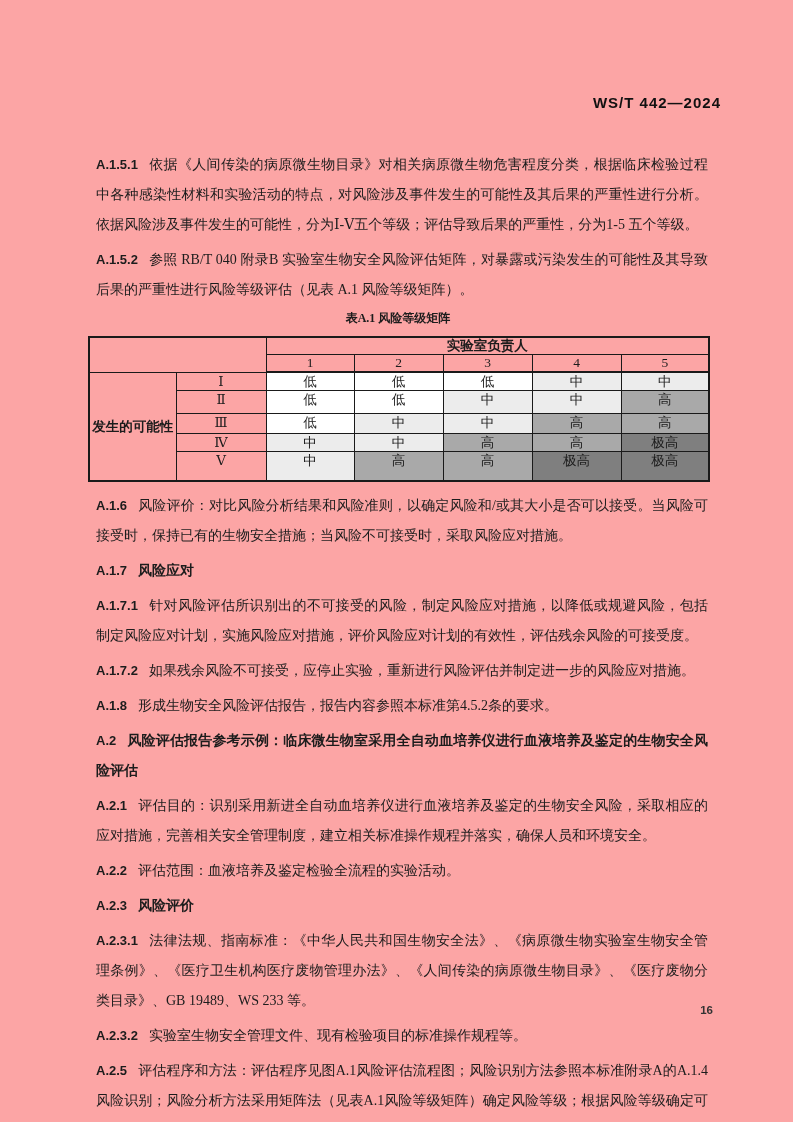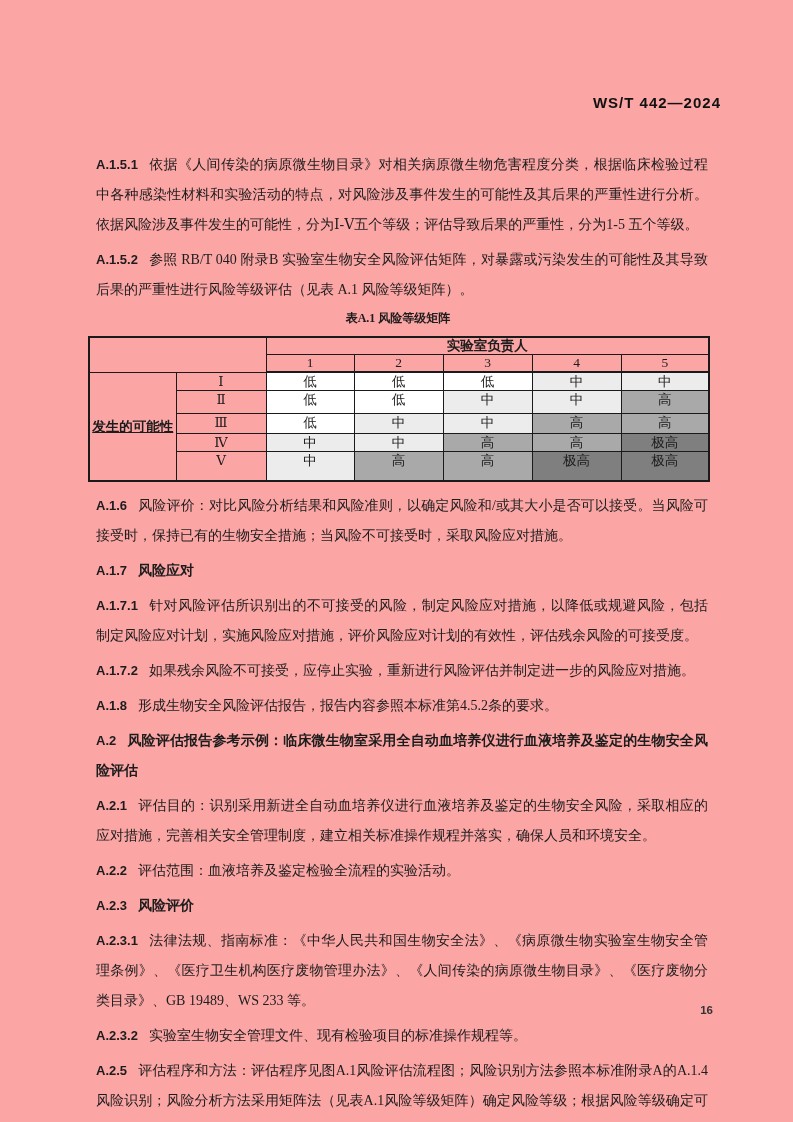--- a/index.html
+++ b/index.html
@@ -61,21 +61,21 @@
     border: 1px solid #1a1a1a;
     font-size: 13.5px;
     text-align: center;
     padding: 0;
     overflow: hidden;
   }
   .hdr-row td { height: 16px; line-height: 16px; }
   .group-h { font-weight: bold; }
   td.corner { border-bottom: 2px solid #1a1a1a; }
   tr.num-row td { border-bottom: 2px solid #1a1a1a; }
-  td.rowgroup { font-weight: bold; font-size: 13.5px; text-decoration: underline; }
+  td.rowgroup { font-weight: bold; font-size: 13.5px; }
   .body-row td { vertical-align: top; line-height: 17px; padding-top: 1px; }
   td.rowgroup { vertical-align: middle !important; }
   tr.r1 td { height: 18px; }
   tr.r2 td { height: 23px; }
   tr.r3 td { height: 20px; }
   tr.r4 td { height: 17px; }
   tr.r5 td { height: 29px; }
   .page-num {
     position: absolute;
     top: 1004px;

